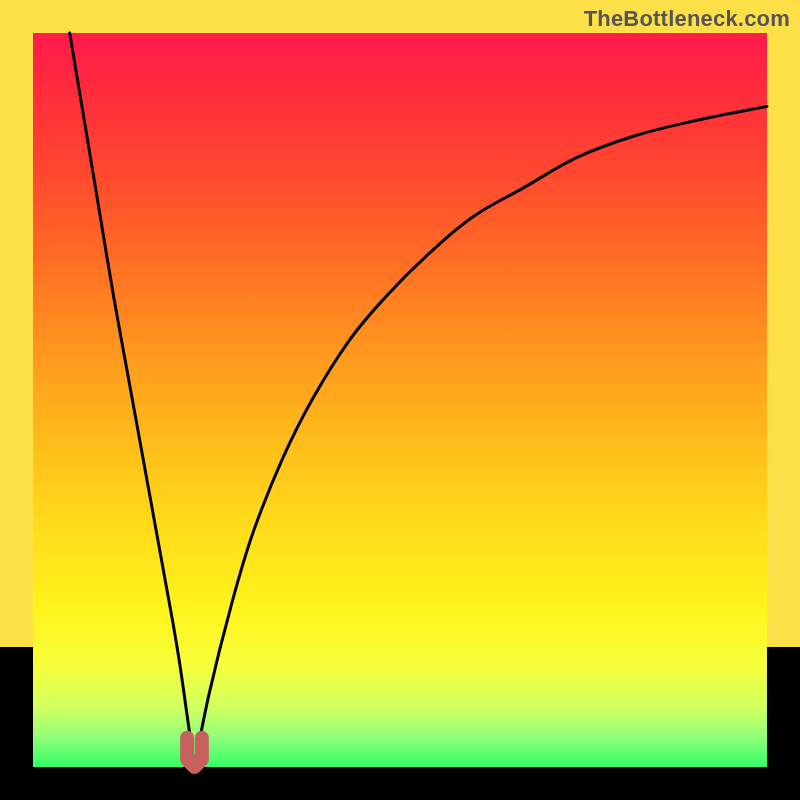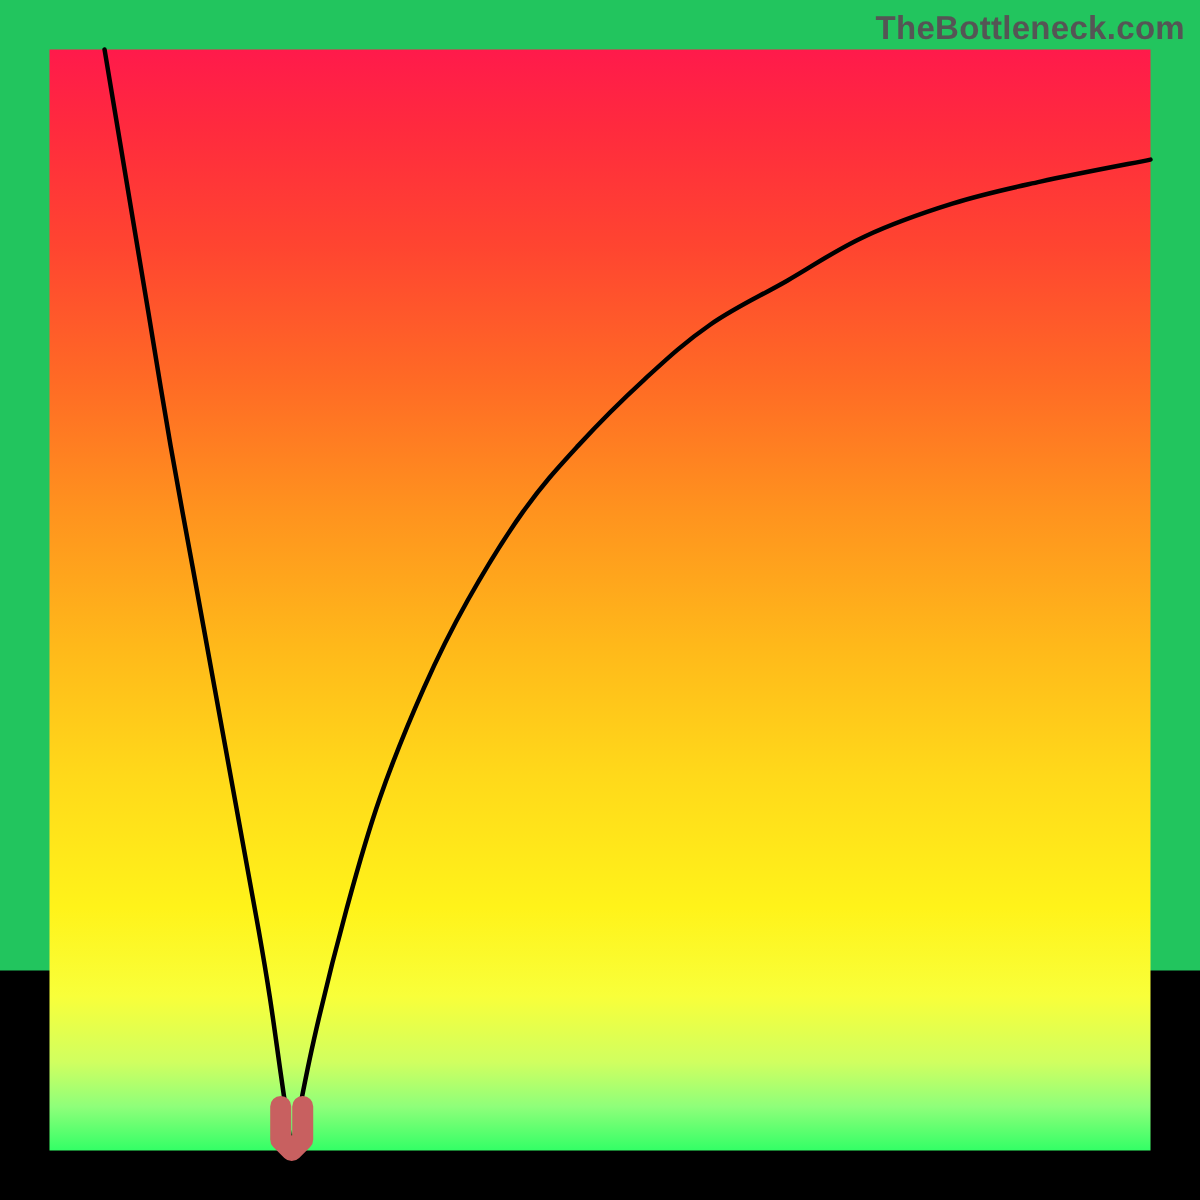--- a/index.html
+++ b/index.html
@@ -9,21 +9,21 @@
     height: 800px;
     background: #000;
     overflow: hidden;
   }
   .frame {
     position: absolute;
     left: 0;
     top: 0;
     width: 800px;
     height: 647px;
-    background: #22c55e;
+    background: #fde047;
   }
   .plot {
     position: absolute;
     background: linear-gradient(to bottom,
       #ff1a4b 0%,
       #ff2a3e 7%,
       #ff4530 18%,
       #ff6a25 30%,
       #ff931e 42%,
       #ffb81a 54%,

